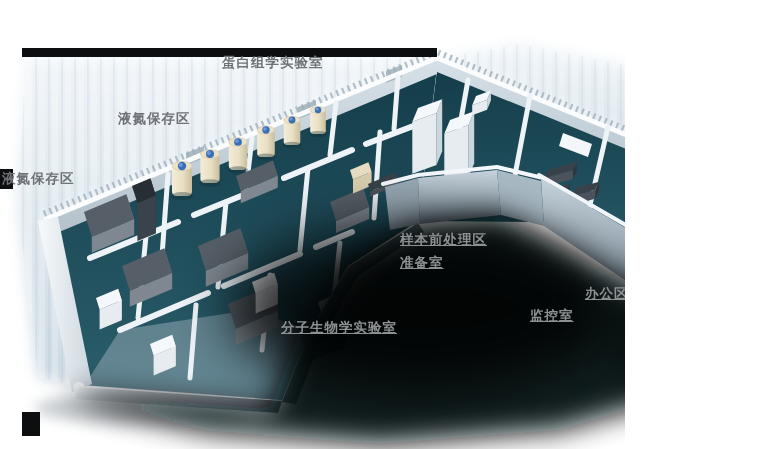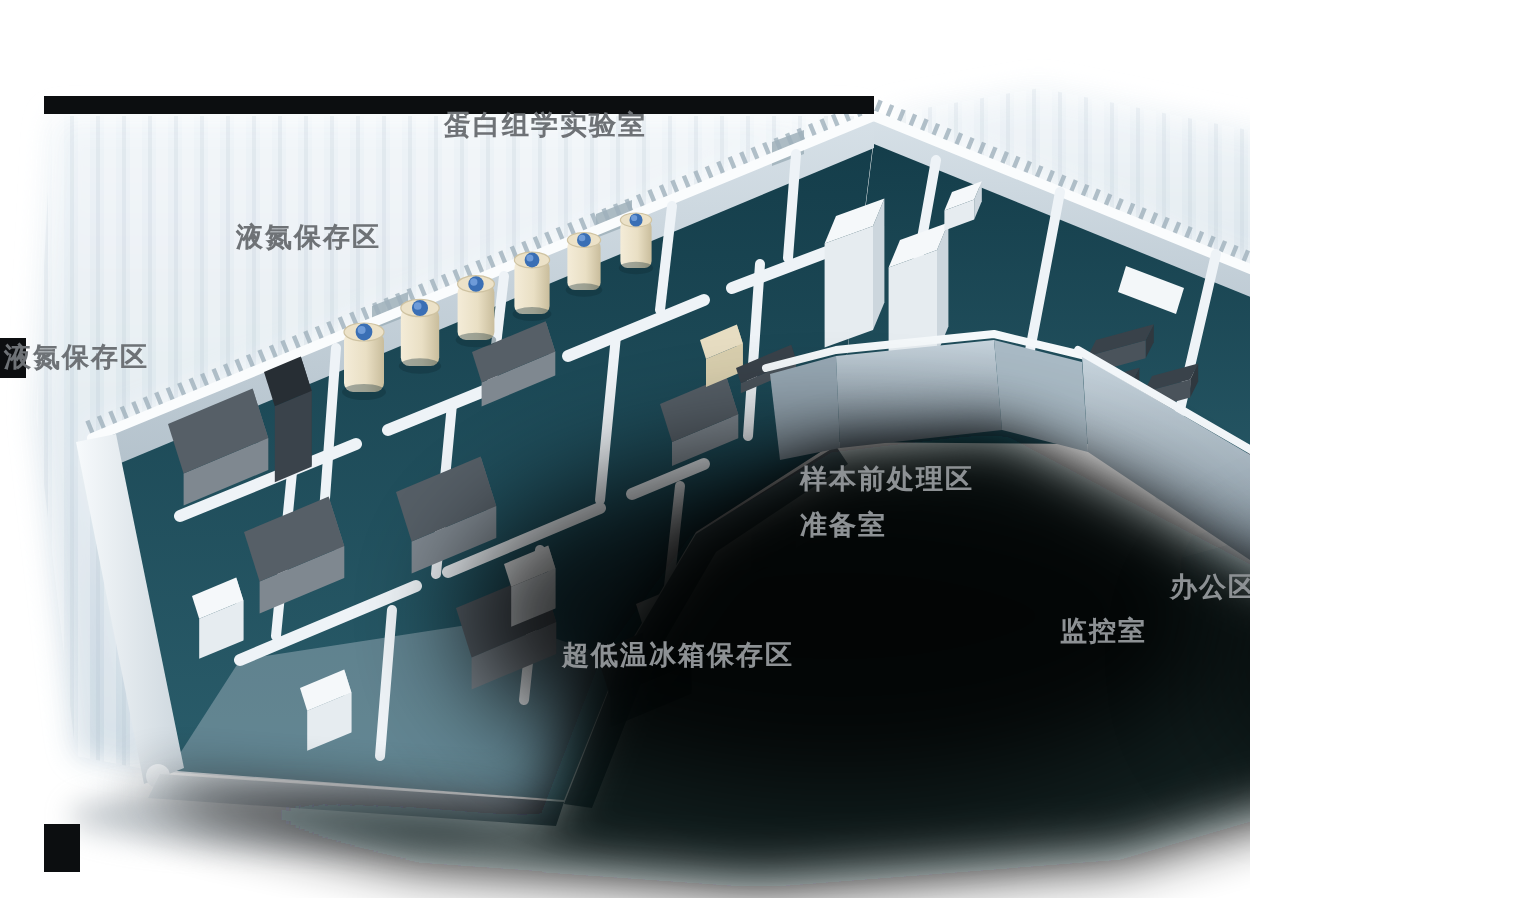--- a/index.html
+++ b/index.html
@@ -6,21 +6,21 @@
   #stage{
     position:relative;width:625px;height:449px;background:#ffffff;
     overflow:hidden;font-family:"Liberation Sans","DejaVu Sans",sans-serif;
   }
   #scene-svg{position:absolute;left:0;top:0;}
   .lbl{
     position:absolute;font-weight:bold;font-size:13.5px;letter-spacing:1px;
     white-space:nowrap;line-height:17px;
   }
   .lbl.on-light{color:var(--label-on-light,#6e7276);}
-  .lbl.on-dark{color:var(--label-on-dark,#8d9194);}
+  .lbl.on-dark{color:var(--label-on-dark,#8d9194);text-decoration:underline;}
 </style>
 </head>
 <body>
 
 <div id="stage">
 
   <svg id="scene-svg" width="757" height="449" viewBox="0 0 757 449">
     <defs>
       <linearGradient id="gFloor" x1="0" y1="0" x2="0" y2="1">
         <stop offset="0" stop-color="#143d4a"></stop>
@@ -279,14 +279,14 @@
     </g>
   </svg>
 
   <div class="lbl on-light" style="left:222px;top:54px">蛋白组学实验室</div>
   <div class="lbl on-light" style="left:118px;top:110px">液氮保存区</div>
   <div class="lbl on-light" style="left:2px;top:170px">液氮保存区</div>
   <div class="lbl on-dark" style="left:400px;top:231px">样本前处理区</div>
   <div class="lbl on-dark" style="left:400px;top:254px">准备室</div>
   <div class="lbl on-dark" style="left:585px;top:285px">办公区</div>
   <div class="lbl on-dark" style="left:530px;top:307px">监控室</div>
-  <div class="lbl on-dark" style="left:281px;top:319px">超低温冰箱保存区</div>
+  <div class="lbl on-dark" style="left:281px;top:319px">分子生物学实验室</div>
 </div>
 
 </body></html>

